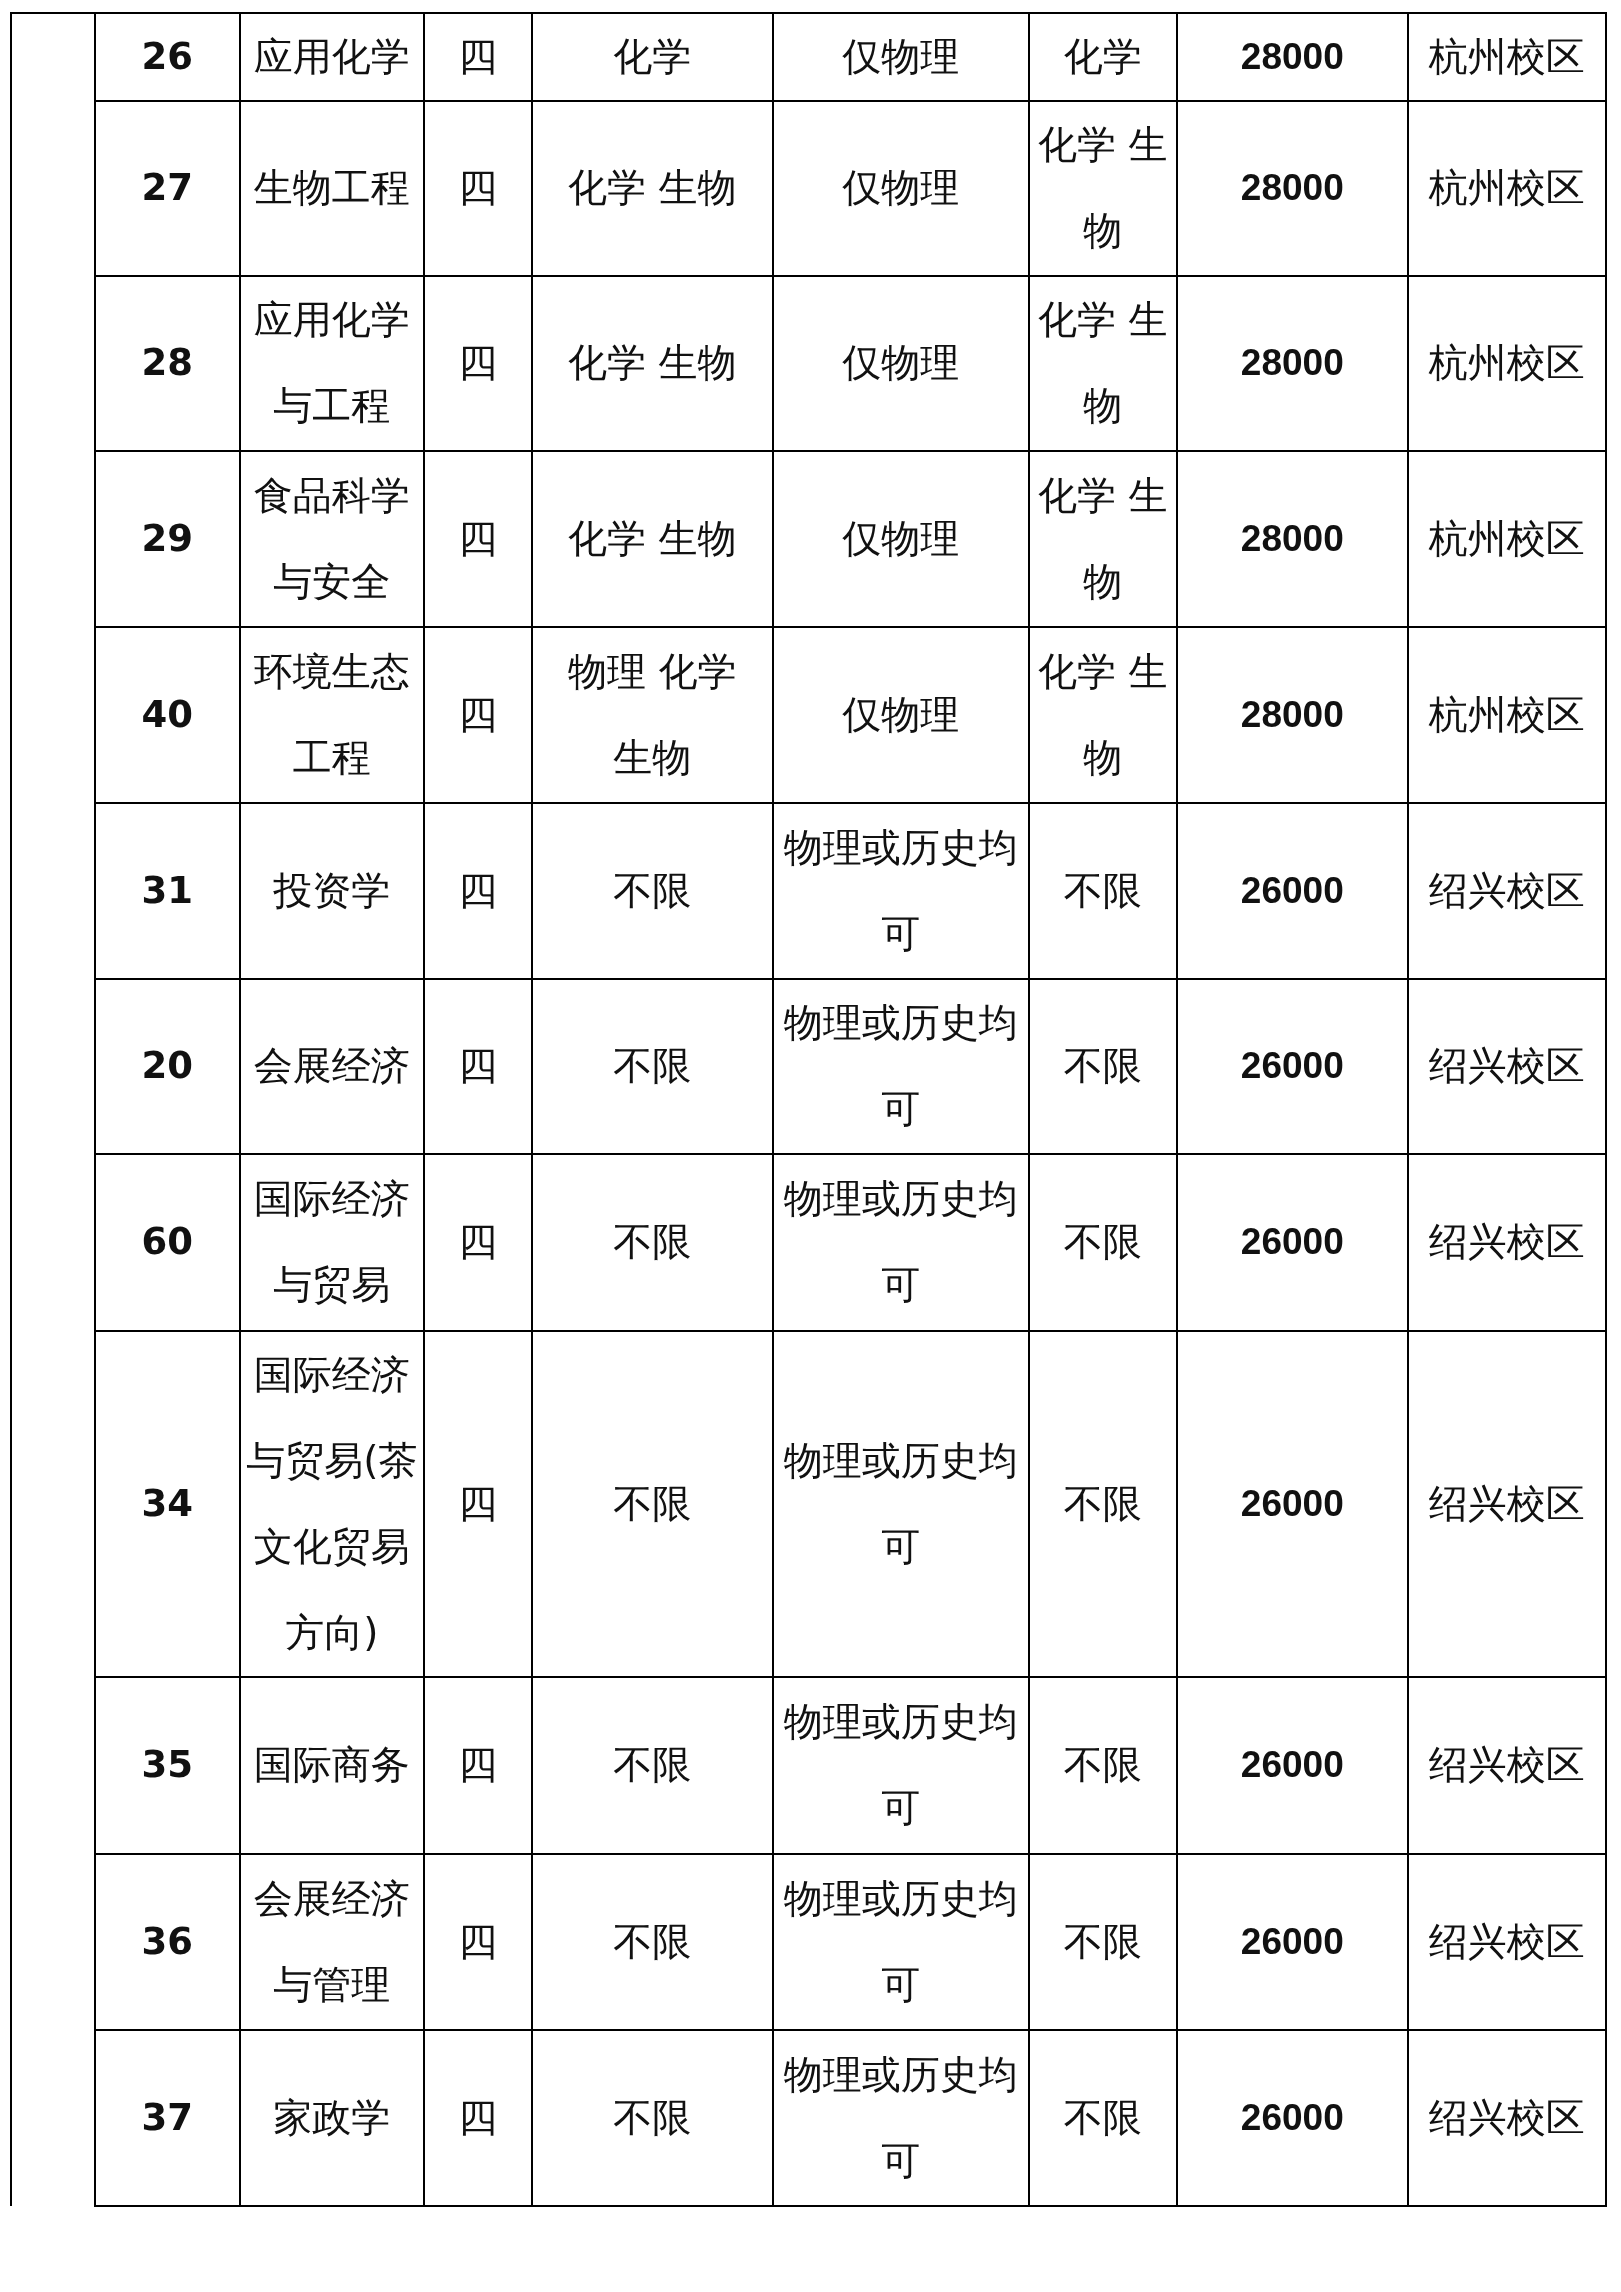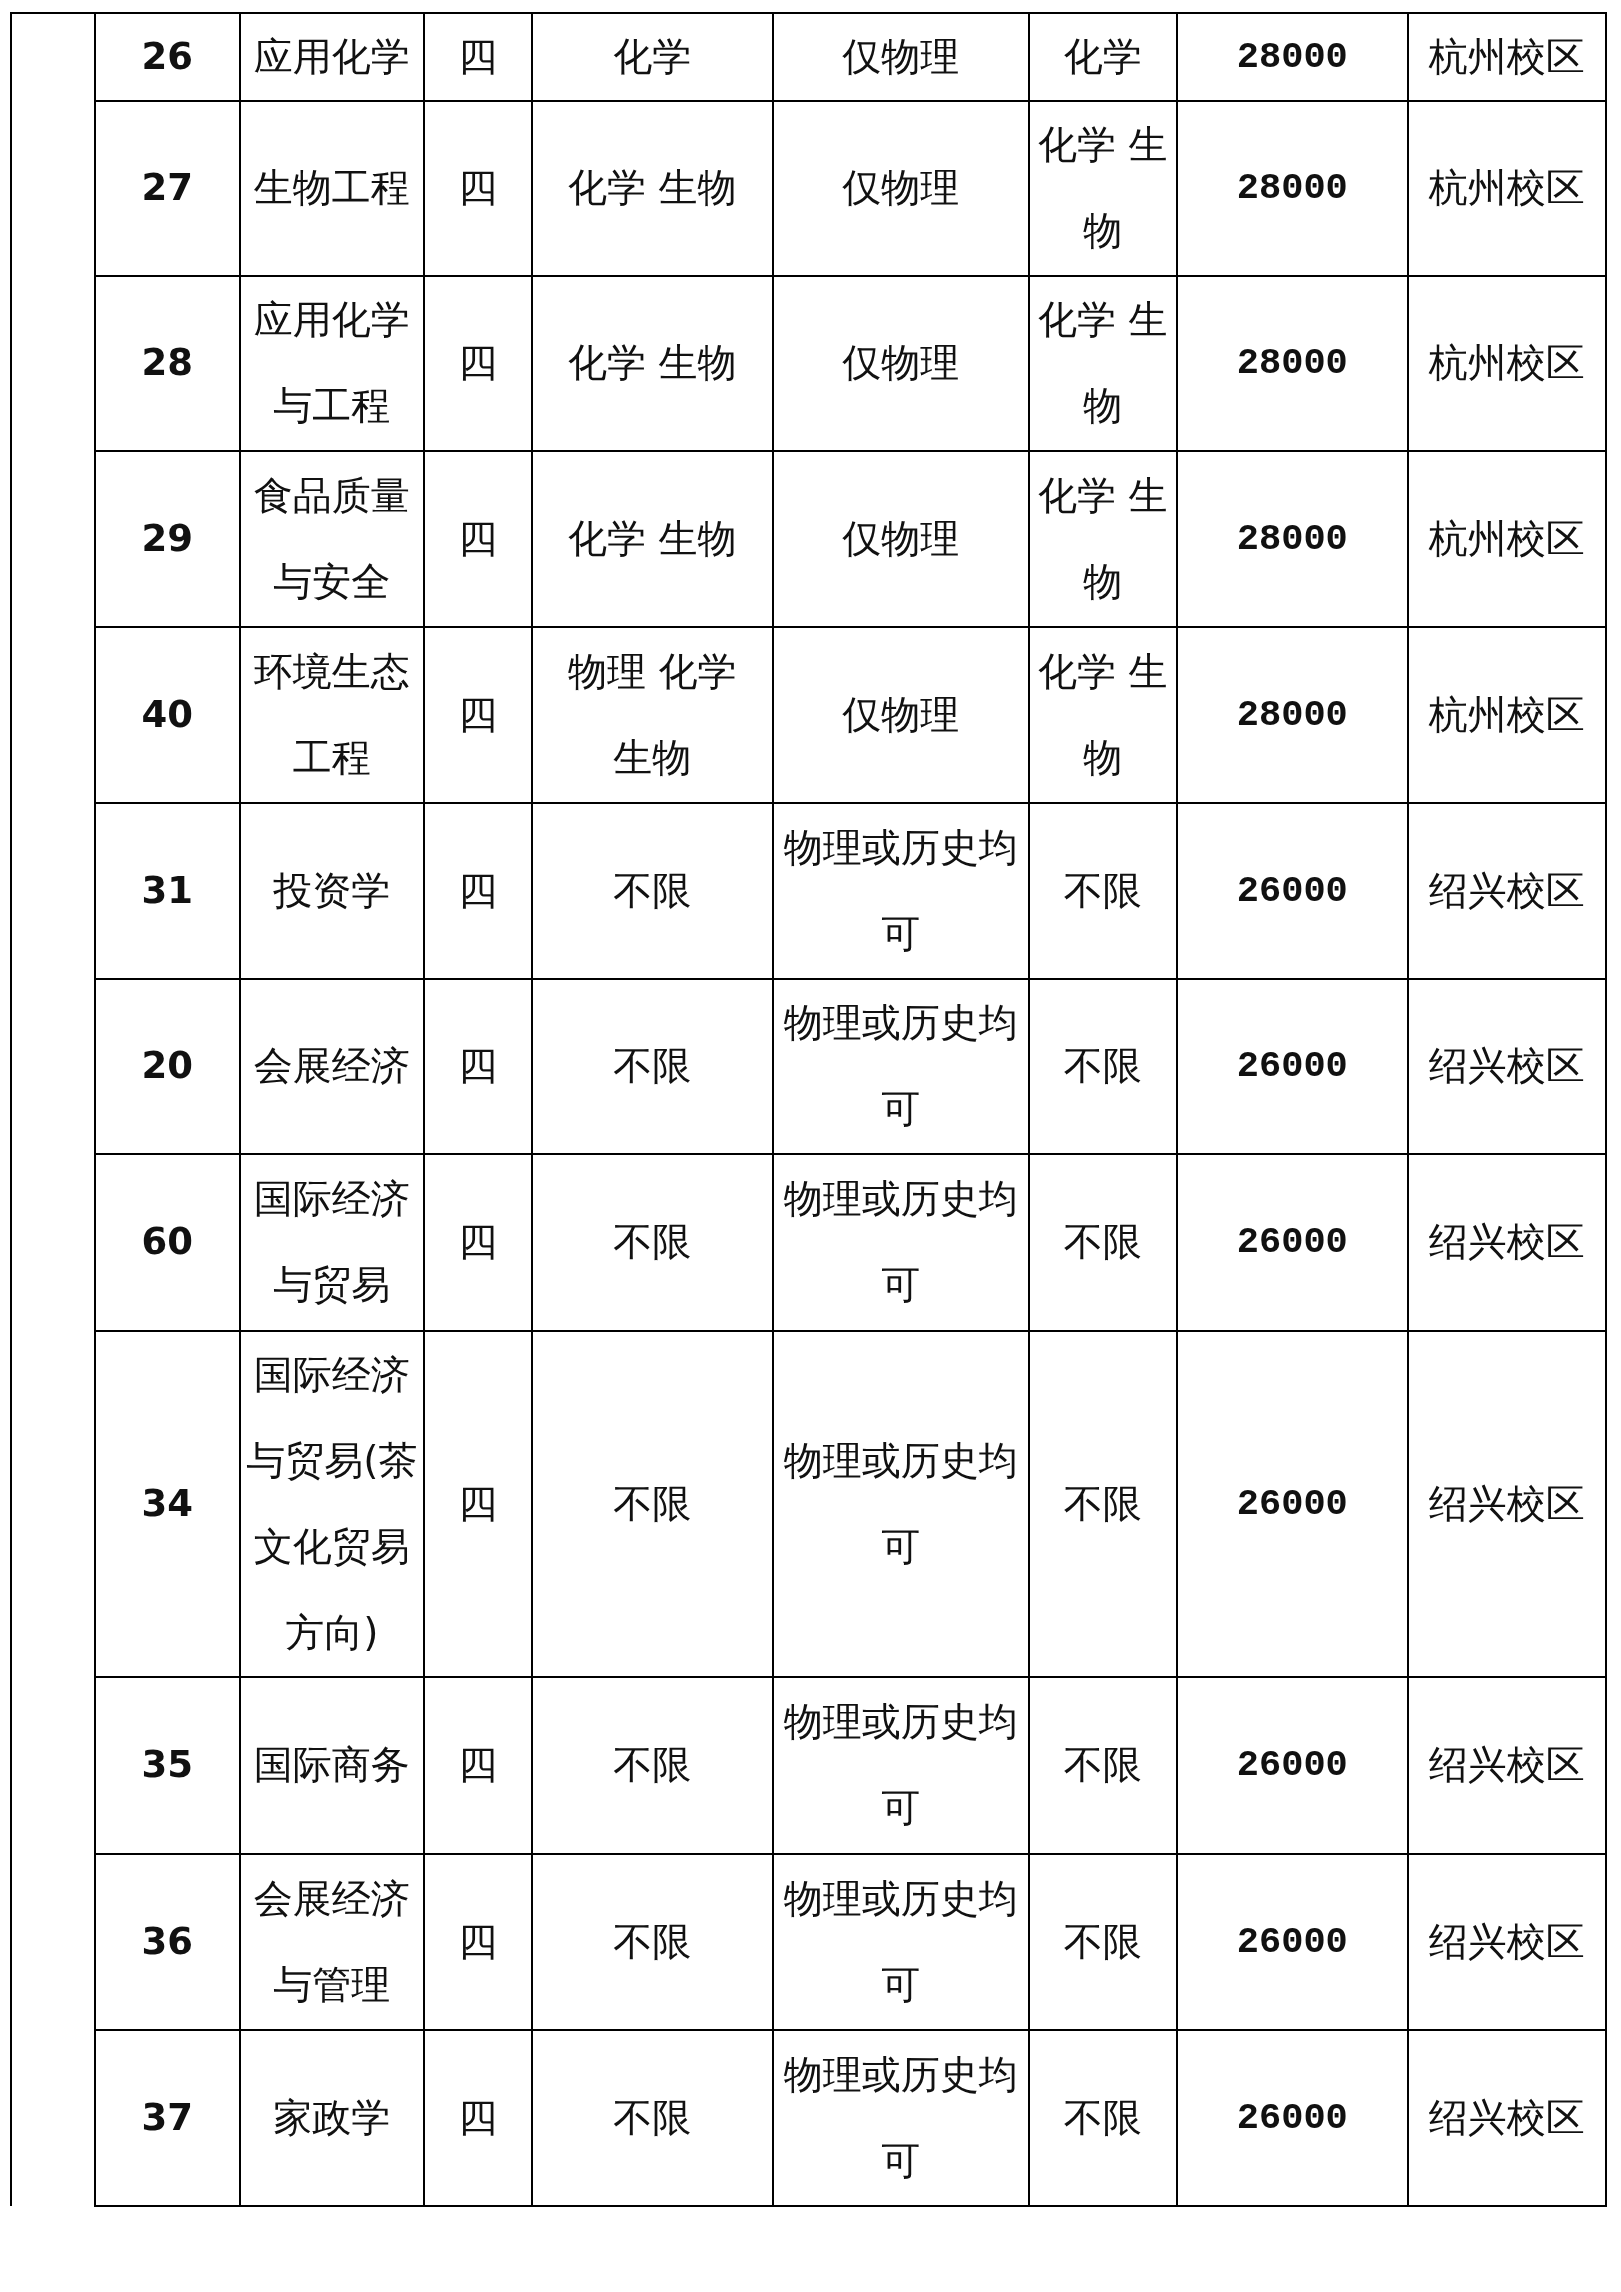--- a/index.html
+++ b/index.html
@@ -2,21 +2,21 @@
 <html><head>
 <meta charset="utf-8">
 <style>
   html, body { margin: 0; padding: 0; background: #ffffff; }
   body { width: 1621px; height: 2293px; position: relative; overflow: hidden;
          font-family: "DejaVu Sans", sans-serif; color: #111; }
   .tbl { position: absolute; left: 9.8px; top: 11.8px; border-collapse: collapse; table-layout: fixed; }
   .tbl td { border: 2.9px solid #000; padding: 0; text-align: center; vertical-align: middle;
             font-size: 39px; line-height: 86px; overflow: hidden; }
   .tbl td.num { font-weight: bold; font-family: "DejaVu Sans", sans-serif; font-size: 37px; }
-  .tbl td.fee { font-weight: bold; font-family: Liberation Mono, monospace; font-size: 37px; }
+  .tbl td.fee { font-weight: bold; font-family: Liberation Sans, sans-serif; font-size: 37px; }
   .tbl td.side { border-top: none; border-bottom: none; }
   .tbl tr:first-child td.side { border-top: 2.9px solid #000; }
   .tbl tr:last-child td.side { border-bottom: 2.9px solid #000; }
   .ln { display: block; white-space: nowrap; }
 </style>
 </head>
 <body>
 
 <table class="tbl">
   <colgroup>
@@ -85,21 +85,21 @@
         <td>
           <span class="ln">化学  生</span>
           <span class="ln">物</span>
         </td>
         <td class="fee">28000</td>
         <td>杭州校区</td>
       </tr>
       <tr style="height: 176px;">
         <td class="num">29</td>
         <td>
-          <span class="ln">食品质量</span>
+          <span class="ln">食品科学</span>
           <span class="ln">与安全</span>
         </td>
         <td>四</td>
         <td>
           <span class="ln">化学  生物</span>
         </td>
         <td>
           <span class="ln">仅物理</span>
         </td>
         <td>

